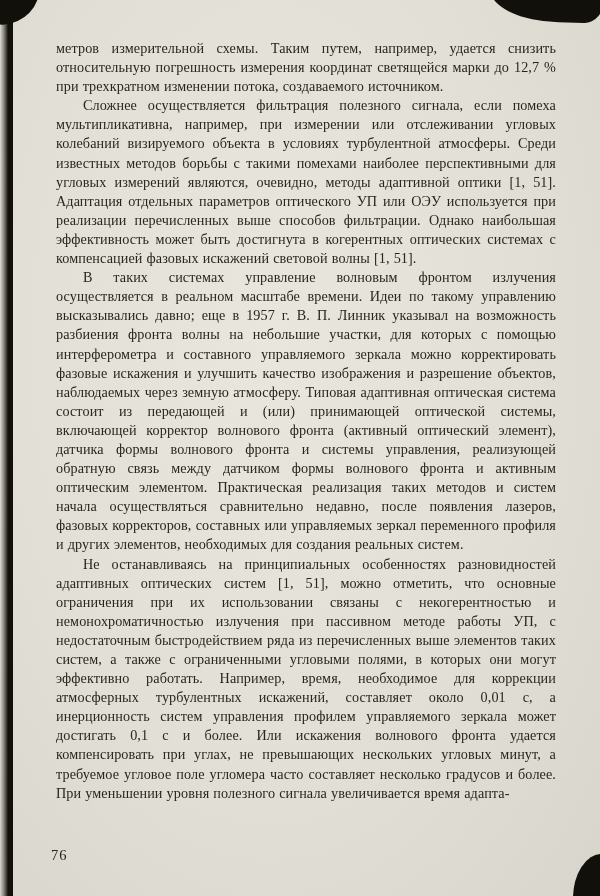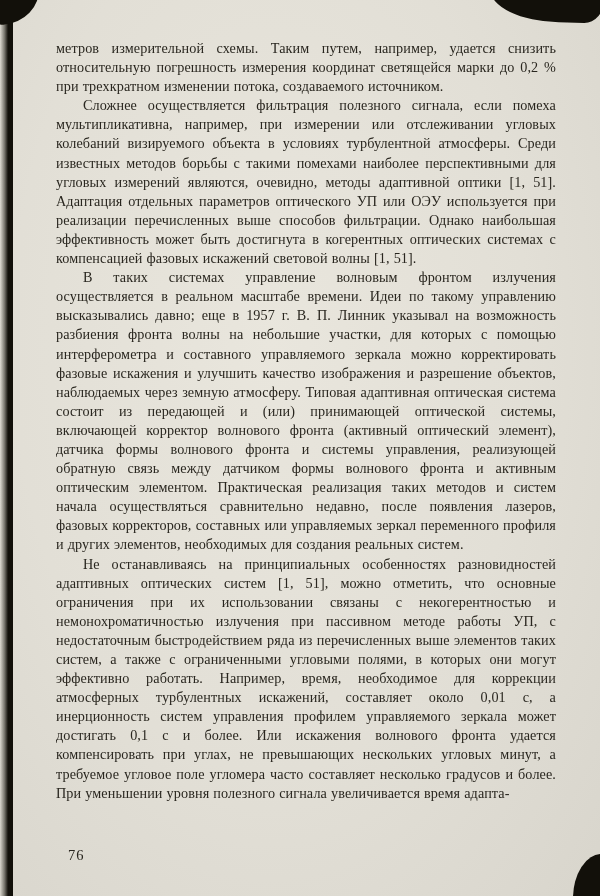--- a/index.html
+++ b/index.html
@@ -68,39 +68,39 @@
   }
   .para {
     margin: 0;
     text-indent: 27px;
   }
   .para.no-indent {
     text-indent: 0;
   }
   .page-number {
     position: absolute;
-    left: 68px;
+    left: 51px;
     top: 847px;
     color: var(--ink, #29261f);
     font-size: 14.5px;
     letter-spacing: 1px;
   }
 </style>
 </head>
 <body>
 
 <div class="scan-page">
 
   <div class="art art-tl"></div>
   <div class="art art-tr"></div>
   <div class="art-right"></div>
   <div class="art art-br"></div>
 
   <div class="text-block">
-    <p class="para no-indent">метров измерительной схемы. Таким путем, например, удается снизить относительную погрешность измерения координат светящейся марки до 0,2 % при трехкратном изменении потока, создаваемого источником.</p>
+    <p class="para no-indent">метров измерительной схемы. Таким путем, например, удается снизить относительную погрешность измерения координат светящейся марки до 12,7 % при трехкратном изменении потока, создаваемого источником.</p>
     <p class="para">Сложнее осуществляется фильтрация полезного сигнала, если помеха мультипликативна, например, при измерении или отслеживании угловых колебаний визируемого объекта в условиях турбулентной атмосферы. Среди известных методов борьбы с такими помехами наиболее перспективными для угловых измерений являются, очевидно, методы адаптивной оптики [1, 51]. Адаптация отдельных параметров оптического УП или ОЭУ используется при реализации перечисленных выше способов фильтрации. Однако наибольшая эффективность может быть достигнута в когерентных оптических системах с компенсацией фазовых искажений световой волны [1, 51].</p>
     <p class="para">В таких системах управление волновым фронтом излучения осуществляется в реальном масштабе времени. Идеи по такому управлению высказывались давно; еще в 1957 г. В. П. Линник указывал на возможность разбиения фронта волны на небольшие участки, для которых с помощью интерферометра и составного управляемого зеркала можно корректировать фазовые искажения и улучшить качество изображения и разрешение объектов, наблюдаемых через земную атмосферу. Типовая адаптивная оптическая система состоит из передающей и (или) принимающей оптической системы, включающей корректор волнового фронта (активный оптический элемент), датчика формы волнового фронта и системы управления, реализующей обратную связь между датчиком формы волнового фронта и активным оптическим элементом. Практическая реализация таких методов и систем начала осуществляться сравнительно недавно, после появления лазеров, фазовых корректоров, составных или управляемых зеркал переменного профиля и других элементов, необходимых для создания реальных систем.</p>
     <p class="para">Не останавливаясь на принципиальных особенностях разновидностей адаптивных оптических систем [1, 51], можно отметить, что основные ограничения при их использовании связаны с некогерентностью и немонохроматичностью излучения при пассивном методе работы УП, с недостаточным быстродействием ряда из перечисленных выше элементов таких систем, а также с ограниченными угловыми полями, в которых они могут эффективно работать. Например, время, необходимое для коррекции атмосферных турбулентных искажений, составляет около 0,01 с, а инерционность систем управления профилем управляемого зеркала может достигать 0,1 с и более. Или искажения волнового фронта удается компенсировать при углах, не превышающих нескольких угловых минут, а требуемое угловое поле угломера часто составляет несколько градусов и более. При уменьшении уровня полезного сигнала увеличивается время адапта-</p>
   </div>
 
   <div class="page-number">76</div>
 
 </div>
 
 </body></html>

